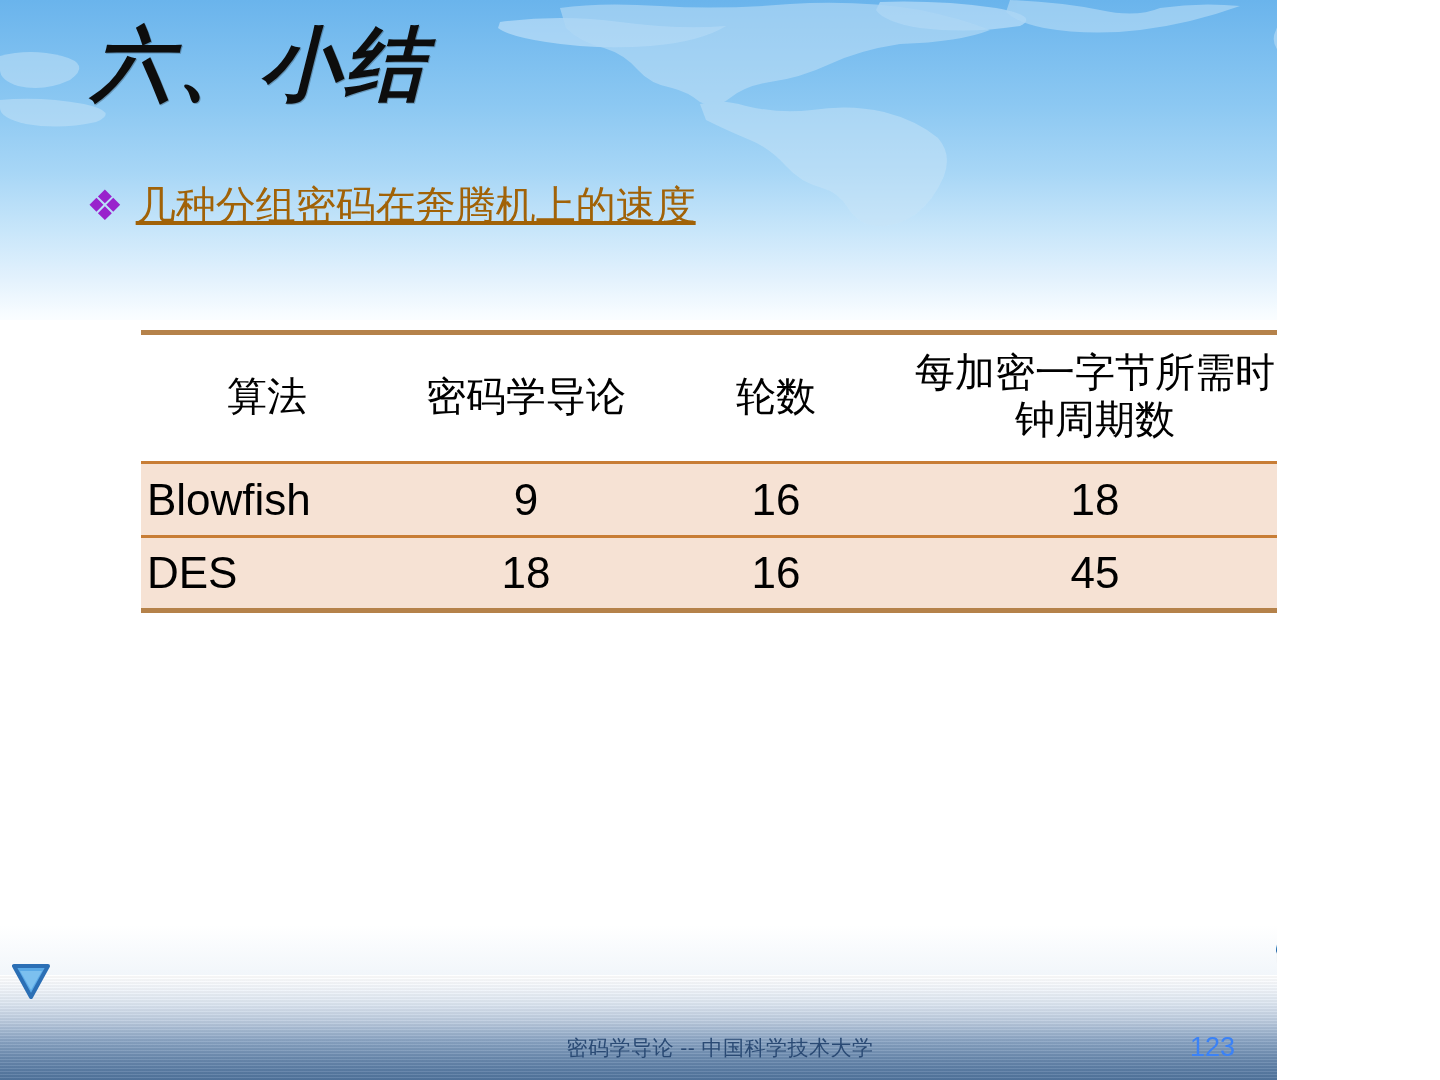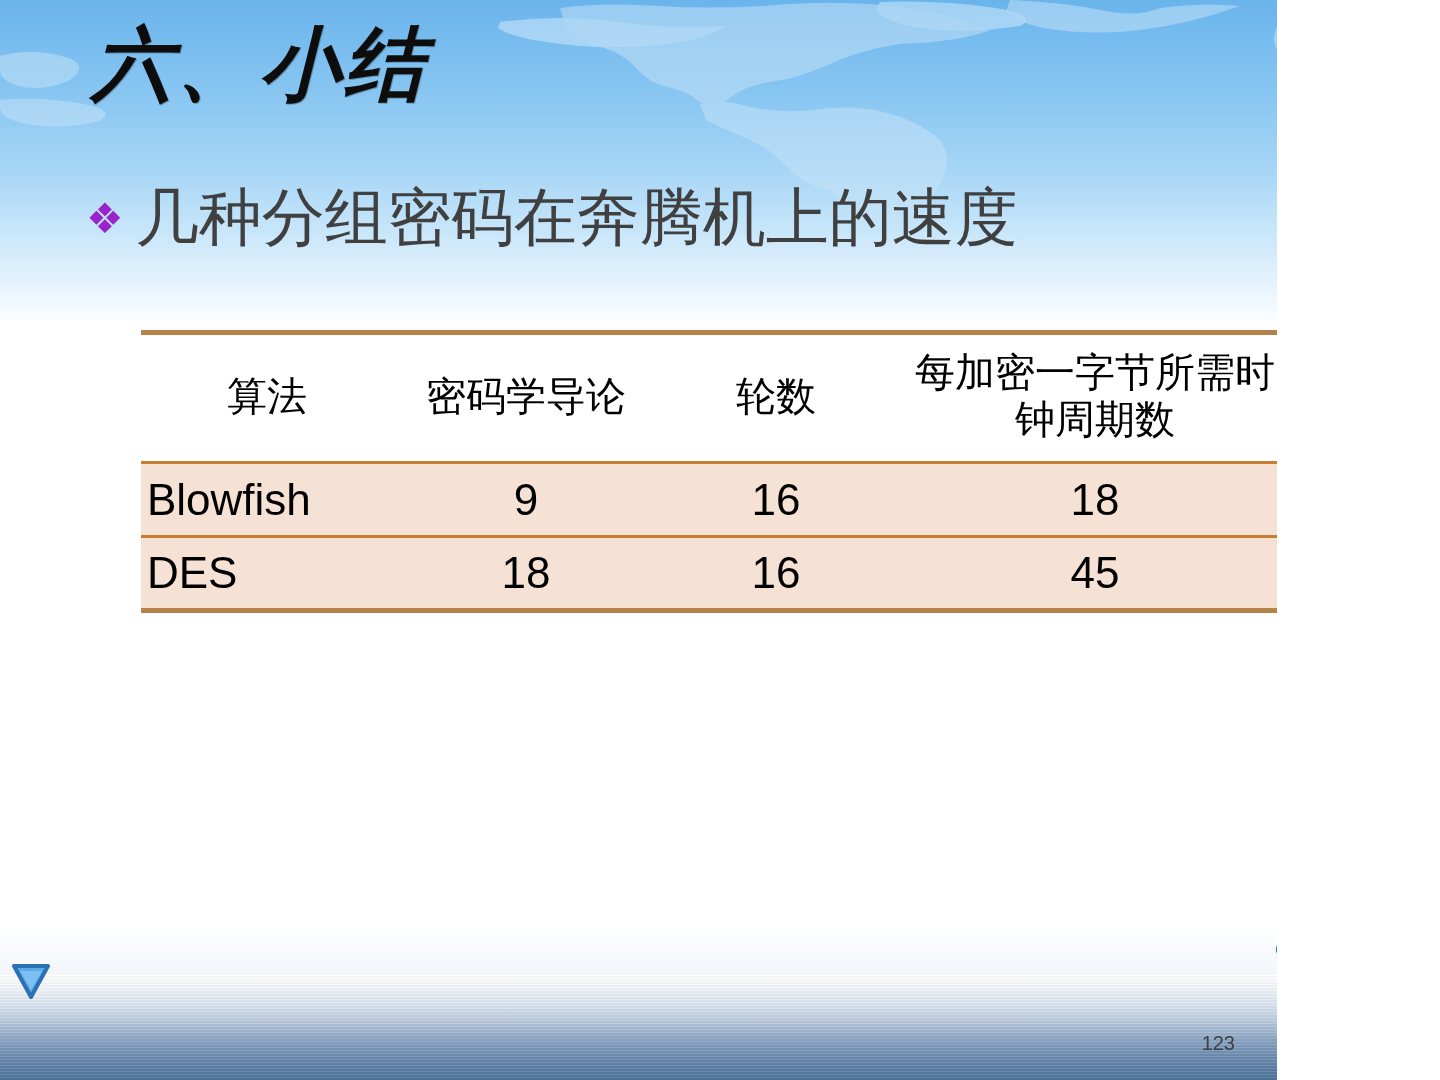--- a/index.html
+++ b/index.html
@@ -107,23 +107,24 @@
     white-space: nowrap;
   }
   .bullet-diamond {
     font-size: 42px;
     line-height: 1;
     color: #9922cc;
     position: relative;
     top: 1px;
   }
   .bullet-text {
-    font-size: 63px;
-    color: #404040;
+    font-size: 40px;
+    color: #a16207;
     line-height: 1.1;
+    text-decoration: underline;
   }
 
   
   .table-wrap {
     position: absolute;
     left: 141px; top: 330px;
     width: 1158px;
   }
   table.speed {
     width: 1158px;
@@ -181,22 +182,22 @@
     left: 0; top: 1034px;
     width: 1440px;
     text-align: center;
     font-size: 21px;
     color: #2a4a74;
     letter-spacing: .5px;
   }
   .page-number {
     position: absolute;
     right: 42px; top: 1032px;
-    font-size: 20px;
-    color: #404040;
+    font-size: 27px;
+    color: #3b82f6;
   }
 
   
   .nav-triangle {
     position: absolute;
     left: 12px; top: 963px;
     width: 38px; height: 36px;
   }
 
   
@@ -364,16 +365,17 @@
       </g>
     </g>
 
     <g>
       <ellipse cx="42" cy="44" rx="12" ry="9" fill="#3f8c2c"></ellipse>
       <ellipse cx="38" cy="41" rx="8" ry="6" fill="#5cae3c"></ellipse>
       <rect x="41" y="50" width="3" height="6" fill="#6b4a2a"></rect>
     </g>
   </svg>
 
+  <div class="footer-text">密码学导论 -- 中国科学技术大学</div>
 
   <div class="page-number">123</div>
 
 </div>
 
 </body></html>

